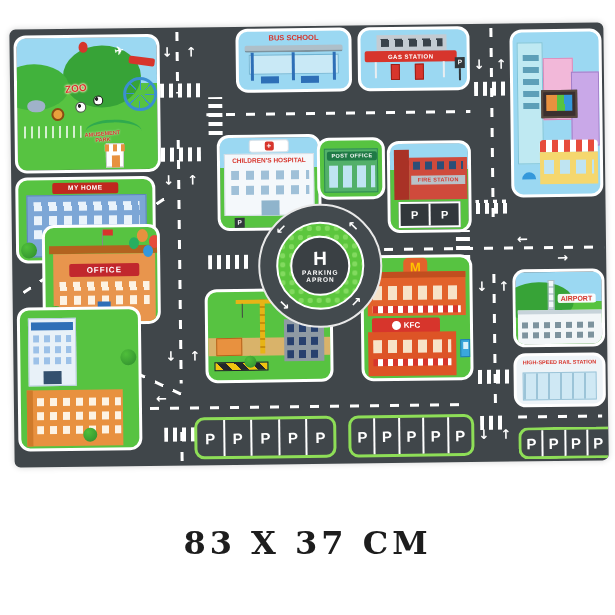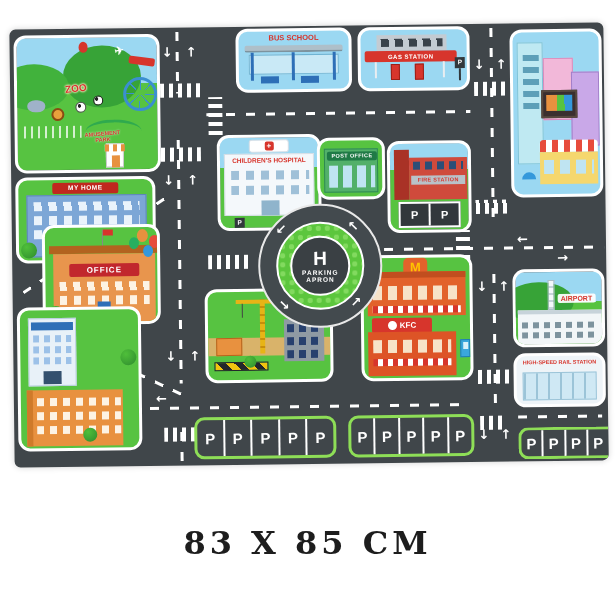--- a/index.html
+++ b/index.html
@@ -264,21 +264,21 @@
   </div>
 
   <div class="blk" style="left:348px;top:230px;width:112px;height:126px;">
     <div class="abs" style="left:40px;top:0;width:24px;height:15px;background:#e2622b;border-radius:5px 5px 0 0;text-align:center;">
       <span class="lbl" style="position:static;color:#ffc300;font-size:13px;">M</span>
     </div>
     <div class="bld" style="left:4px;top:14px;width:98px;height:44px;background:#e2622b;border-top:6px solid #c14e1f;">
       <div class="winrow" style="left:5px;top:8px;width:88px;height:14px;background:repeating-linear-gradient(90deg,#f7e3c9 0 9px,transparent 9px 15px);"></div>
       <div class="abs" style="left:5px;top:28px;width:88px;height:7px;background:repeating-linear-gradient(90deg,#d7352c 0 5px,#fff 5px 10px);"></div>
     </div>
-    <div class="sign" style="left:8px;top:60px;width:60px;height:15px;background:#d7352c;border-radius:2px;gap:3px;">
+    <div class="sign" style="left:8px;top:60px;width:68px;height:15px;background:#d7352c;border-radius:2px;gap:3px;">
       <span class="abs" style="position:static;width:9px;height:9px;border-radius:50%;background:#fff;"></span>
       <span class="lbl" style="position:static;color:#fff;font-size:8px;">KFC</span>
     </div>
     <div class="bld" style="left:4px;top:74px;width:88px;height:44px;background:#dd5426;">
       <div class="winrow" style="left:5px;top:8px;width:78px;height:13px;background:repeating-linear-gradient(90deg,#f7e3c9 0 9px,transparent 9px 15px);"></div>
       <div class="abs" style="left:5px;top:27px;width:78px;height:7px;background:repeating-linear-gradient(90deg,#d7352c 0 5px,#fff 5px 10px);"></div>
     </div>
     <div class="abs" style="left:96px;top:82px;width:10px;height:18px;background:#3aa7dc;border:1px solid #1f7fae;">
       <div class="abs" style="left:2px;top:2px;width:5px;height:7px;background:#d8f1fa;"></div>
     </div>
@@ -361,13 +361,13 @@
     <div class="stall">
         <span>P</span>
       </div>
     <div class="stall">
         <span>P</span>
       </div>
   </div>
 
 </div>
 
-<div class="caption">83 X 85 CM</div>
+<div class="caption">83 X 37 CM</div>
 
 </body></html>

